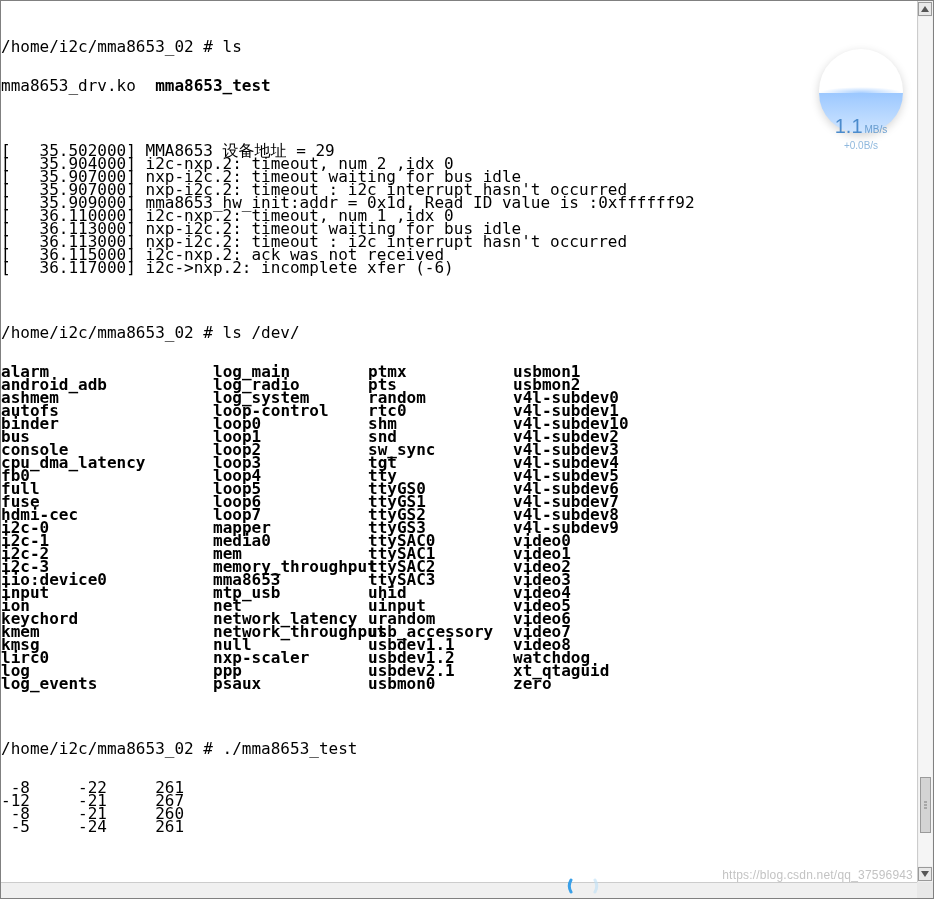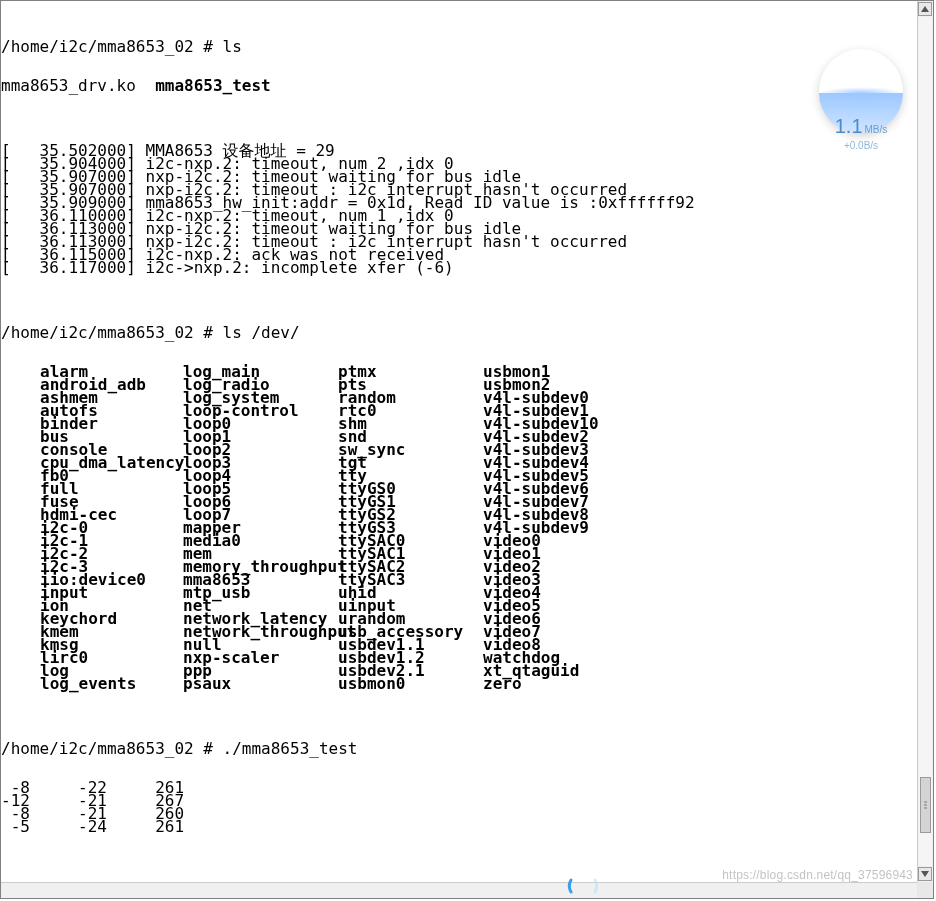--- a/index.html
+++ b/index.html
@@ -34,22 +34,22 @@
   }
   .terminal .line {
     white-space: pre;
   }
   .bold { font-weight: 700; }
   .dev-table {
     display: flex;
     font-weight: 700;
   }
   .dev-col { box-sizing: border-box; }
-  .c0 { width: 182px; padding-left: 39px; }
-  .c1 { width: 155px; }
+  .c0 { width: 182px; }
+  .c1 { width: 155px; margin-left: 30px; }
   .c2 { width: 145px; }
   .c3 { width: auto; }
   
   .vscroll {
     position: absolute;
     top: 0;
     right: 0;
     bottom: 16px;
     width: 16px;
     background: #f0f0f0;

